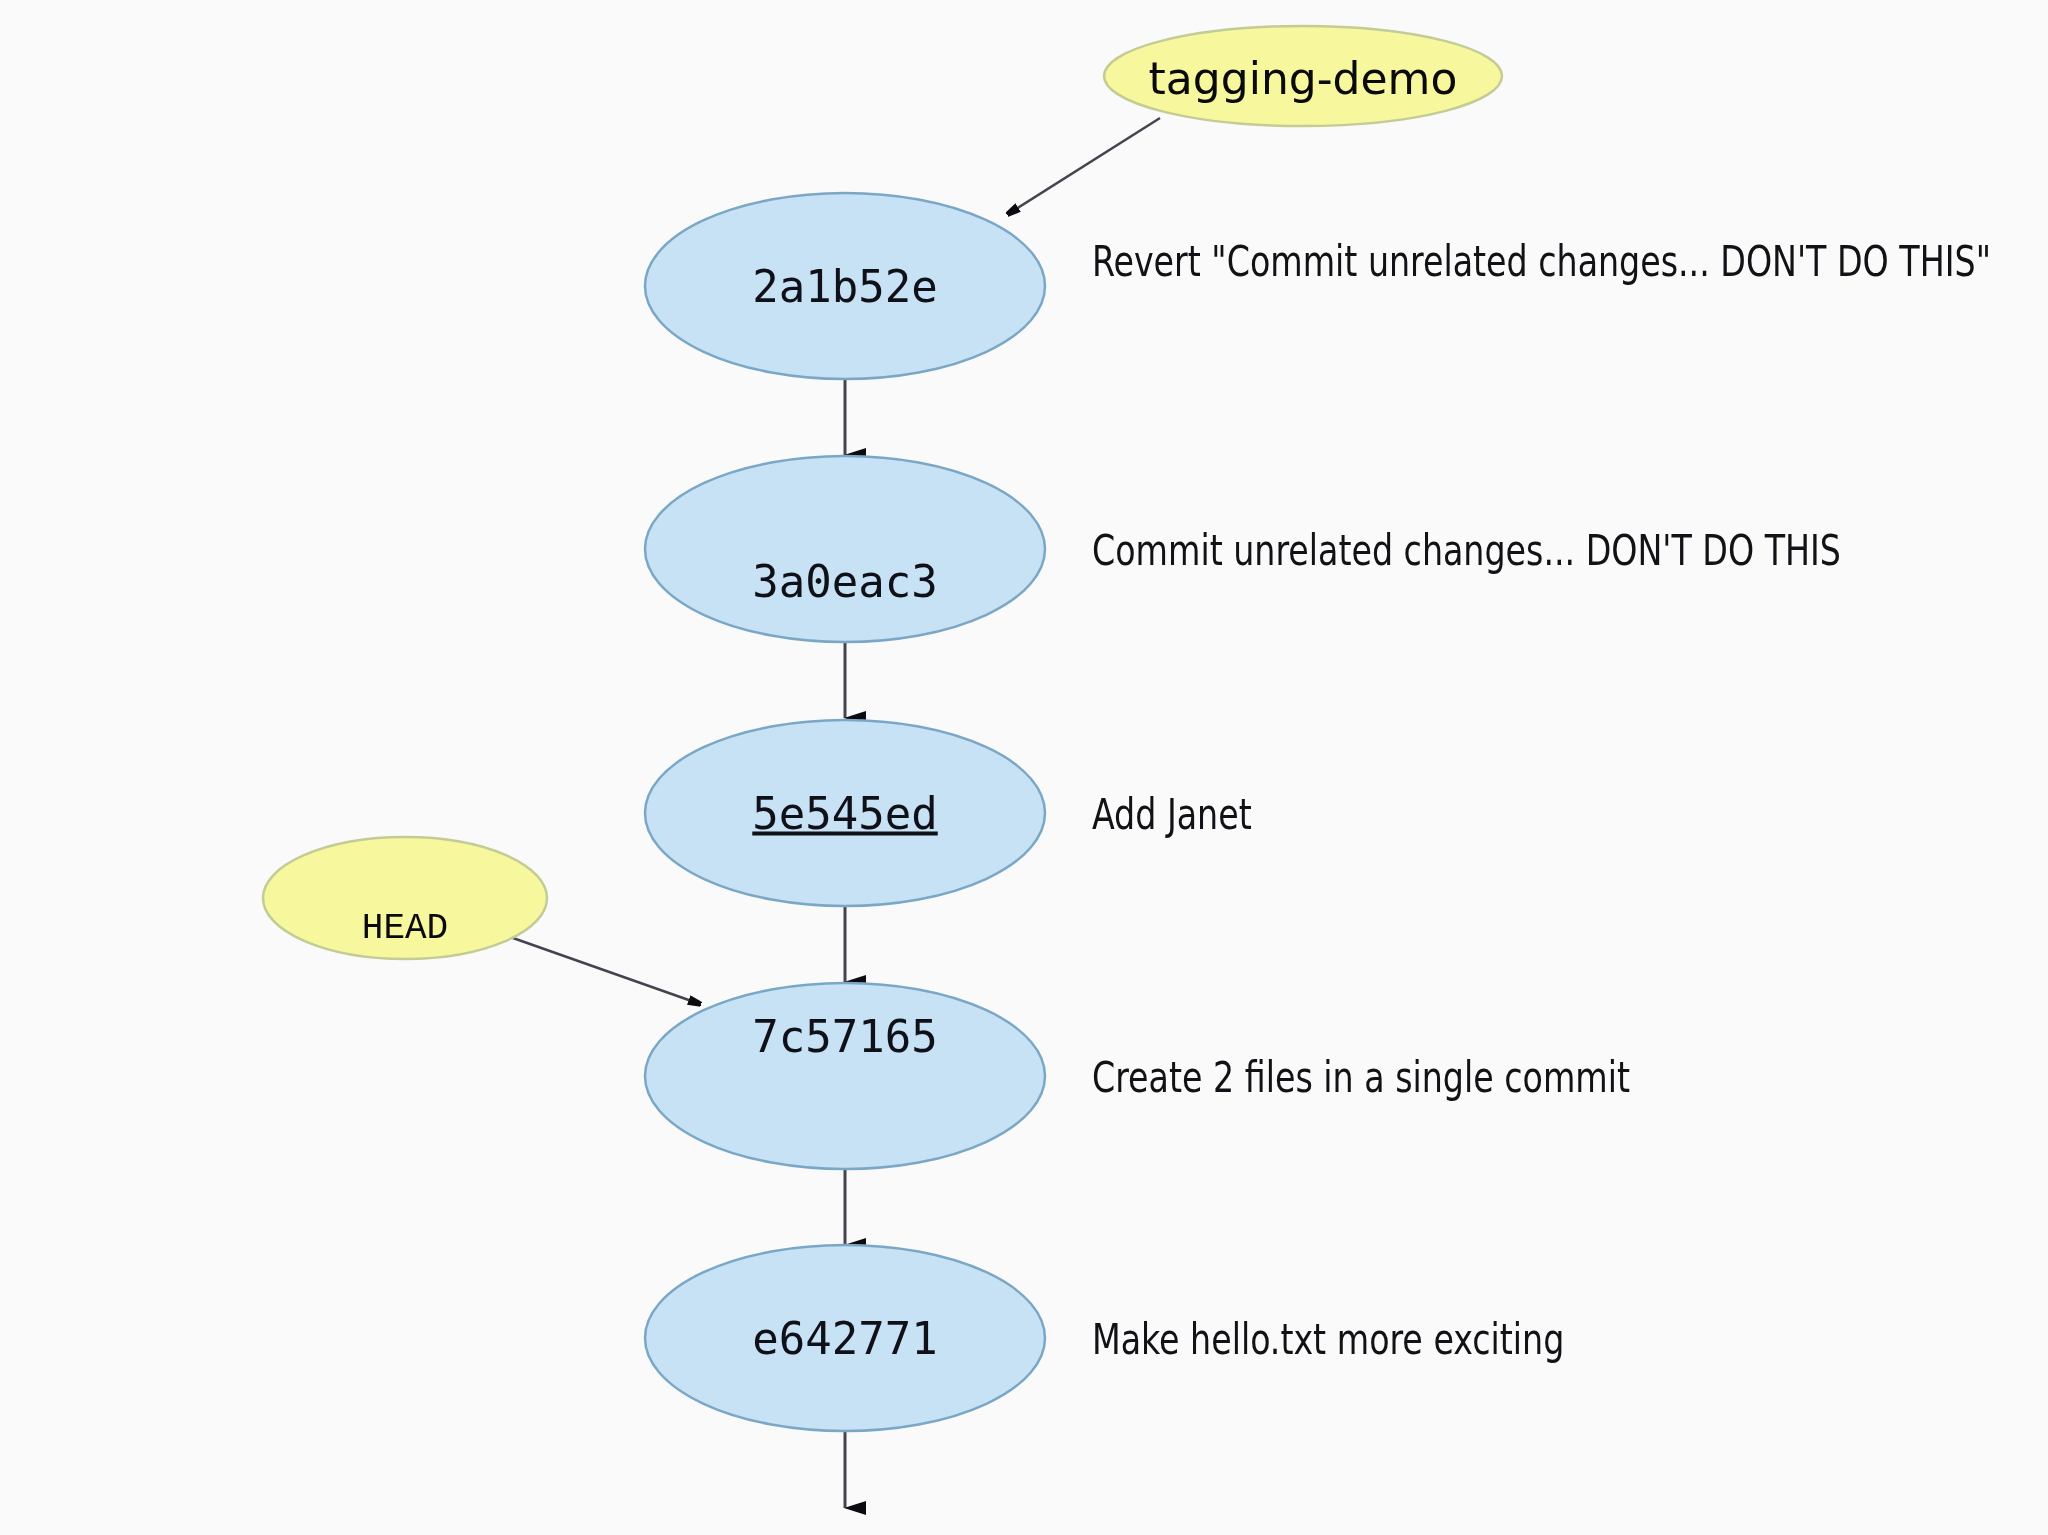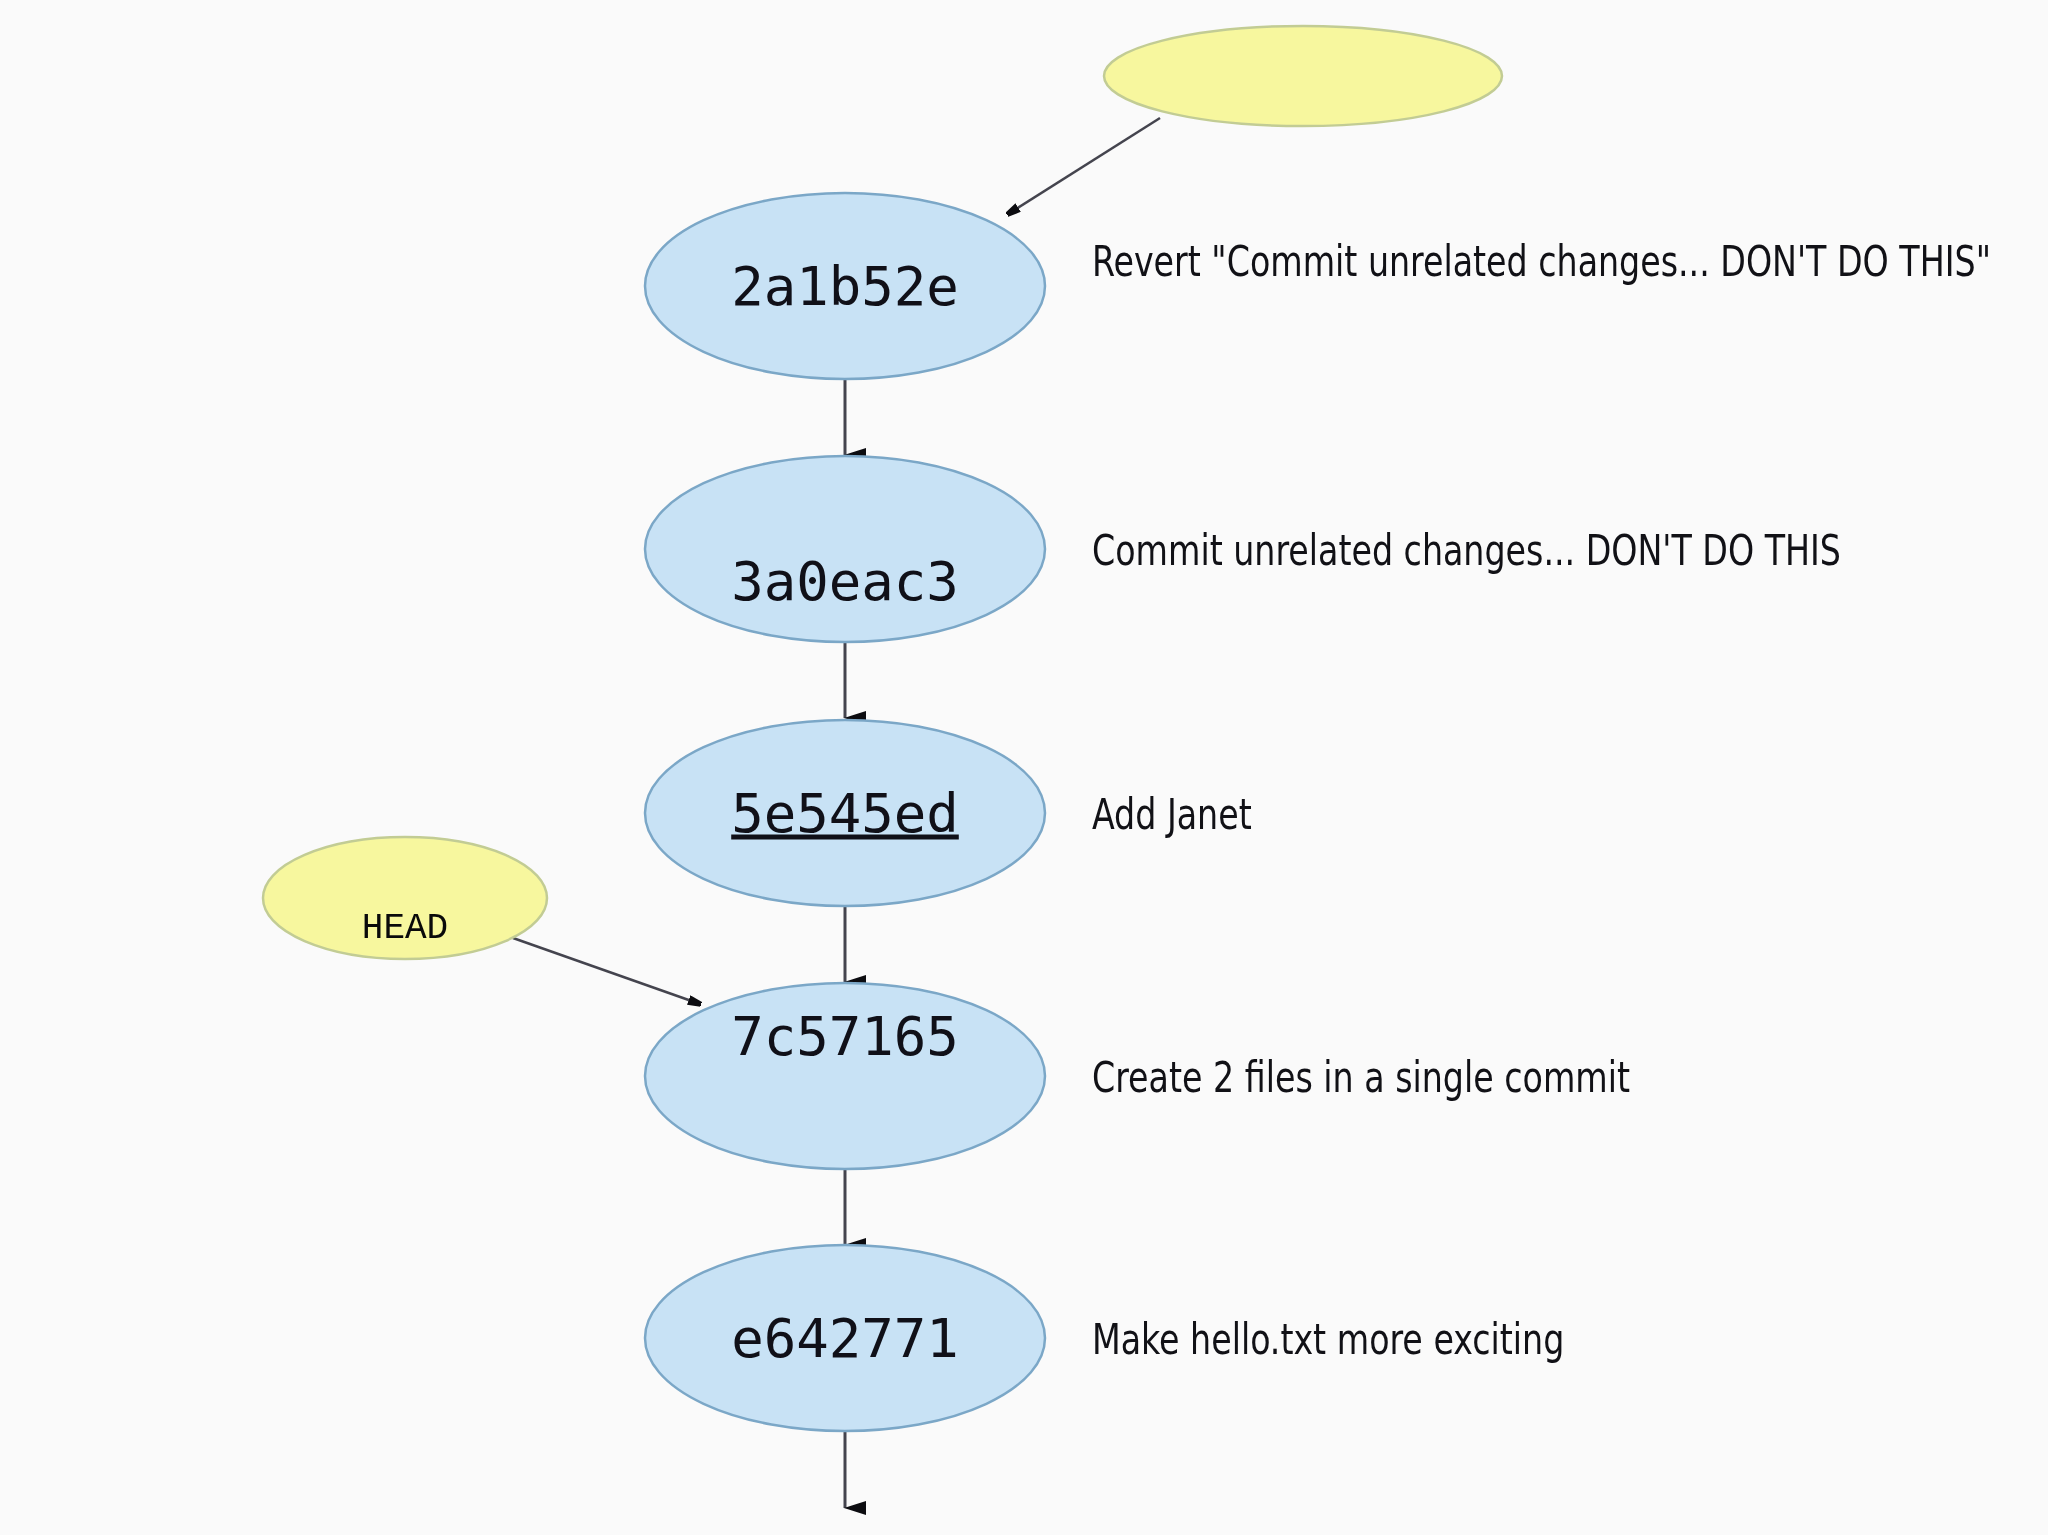--- a/index.html
+++ b/index.html
@@ -19,21 +19,21 @@
   #graph-svg {
     position: absolute;
     left: 0;
     top: 0;
     width: 2048px;
     height: 1535px;
   }
   .node-label {
     position: absolute;
     font-family: "DejaVu Sans Mono", "Liberation Mono", monospace;
-    font-size: 54px;
+    font-size: 44px;
     color: #101018;
     text-align: center;
     white-space: nowrap;
     transform: translate(-50%, -50%);
     letter-spacing: 0px;
     pointer-events: none;
   }
   .ref-label {
     position: absolute;
     font-family: "DejaVu Sans", "Liberation Sans", sans-serif;
@@ -101,20 +101,21 @@
       <ellipse cx="405" cy="898" rx="142" ry="61" fill="#f7f79e" stroke="#c2cc94" stroke-width="2.5"></ellipse>
     </g>
   </svg>
 
   <div class="node-label" style="left:845px; top:286px;">2a1b52e</div>
   <div class="node-label" style="left:845px; top:549px;margin-top:32px;">3a0eac3</div>
   <div class="node-label" style="left:845px; top:813px;text-decoration:underline;">5e545ed</div>
   <div class="node-label" style="left:845px; top:1036px;">7c57165</div>
   <div class="node-label" style="left:845px; top:1338px;">e642771</div>
 
+  <div class="ref-label" style="left:1303px; top:78px;">tagging-demo</div>
   <div class="ref-label head" style="left:405px; top:900px;">HEAD</div>
 
   <div class="commit-message" style="left:1092px; top:236px; width:1110px;">Revert "Commit unrelated changes... DON'T DO THIS"</div>
   <div class="commit-message" style="left:1092px; top:525px; width:1140px;">Commit unrelated changes... DON'T DO THIS</div>
   <div class="commit-message" style="left:1092px; top:789px; width:1000px;">Add Janet</div>
   <div class="commit-message" style="left:1092px; top:1052px; width:1000px;">Create 2 files in a single commit</div>
   <div class="commit-message" style="left:1092px; top:1314px; width:1000px;">Make hello.txt more exciting</div>
 
 </div>
 

